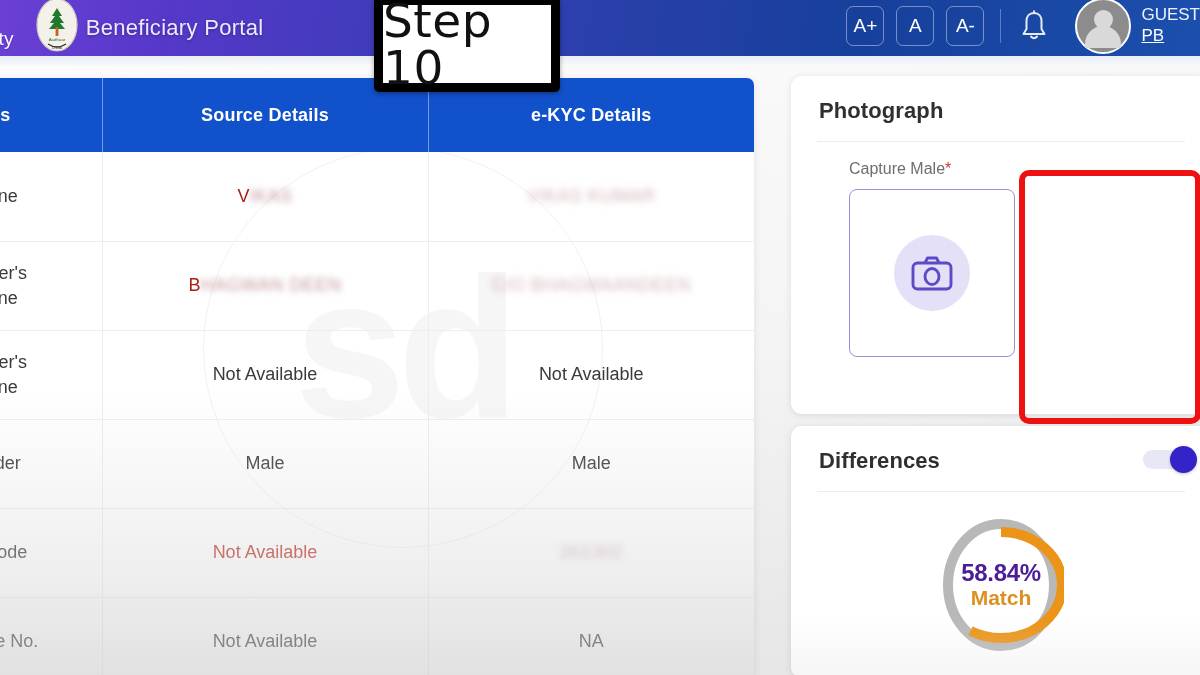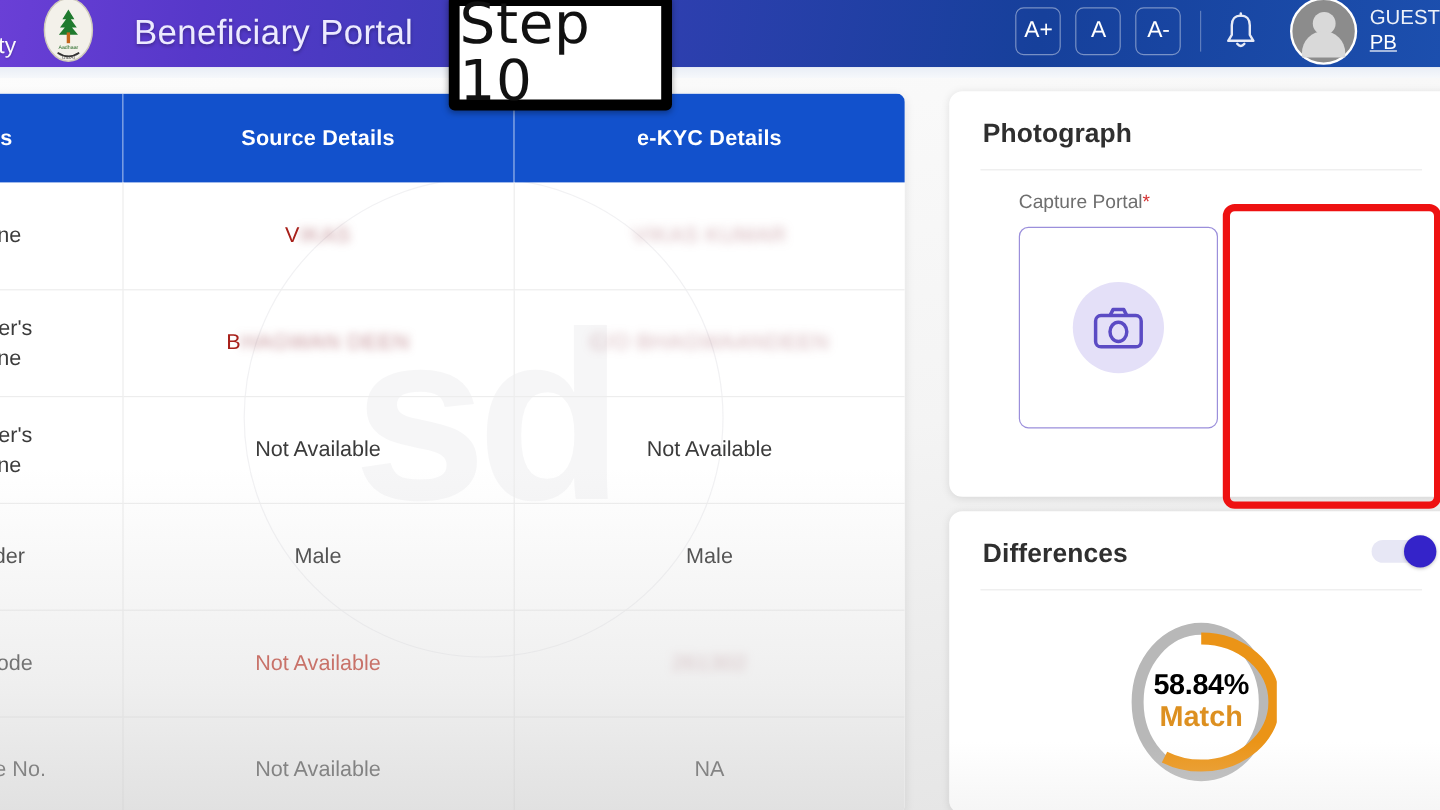--- a/index.html
+++ b/index.html
@@ -43,23 +43,22 @@
   }
   .hdr-emblem {
     width: 58px; height: 58px;
     margin-left: 14px;
     margin-top: -6px;
     position: relative;
     flex: 0 0 auto;
   }
   .hdr-title {
     color: #eceaff;
-    font-size: 29px;
+    font-size: 22px;
     font-weight: 400;
-    margin-left: 26px;
     letter-spacing: .3px;
     text-shadow: 0 1px 3px rgba(0,0,0,.3);
     white-space: nowrap;
   }
   .hdr-right {
     margin-left: auto;
     display: flex;
     align-items: center;
     gap: 0px;
     padding-right: 0px;
@@ -308,25 +307,25 @@
     padding-top: 22px;
   }
   .donut { position: relative; width: 126px; height: 142px; }
   .donut-center {
     position: absolute; left: 0; top: 0;
     width: 126px; height: 142px;
     display: flex; flex-direction: column;
     align-items: center; justify-content: center;
   }
   .donut-pct {
-    font-size: 24px; font-weight: bold; color: #000000;
+    font-size: 24px; font-weight: bold; color: #4c1d95;
     line-height: 1.05; letter-spacing: -.3px;
   }
   .donut-lbl {
-    font-size: 24px; font-weight: bold; color: #dd9020;
+    font-size: 21px; font-weight: bold; color: #dd9020;
     margin-top: 1px;
   }
   .diff-fade {
     position:absolute; left:0; bottom:0; width:420px; height:60px;
     background: linear-gradient(rgba(255,255,255,0), rgba(228,228,228,.35));
     border-radius: 0 0 11px 11px;
     pointer-events:none;
   }
 </style>
 </head>
@@ -444,21 +443,21 @@
   </div>
 
   <div class="card" id="photo-card">
     <div class="card-title">Photograph</div>
     <div class="card-divider"></div>
 
     <div class="photo-body">
 
       <div class="photo-col capture-col">
         <div class="photo-label">
-          <span>Capture Portal</span><span class="req">*</span>
+          <span>Capture Male</span><span class="req">*</span>
         </div>
         <div class="capture-box">
           <div class="cam-circle">
             <svg viewBox="0 0 44 38" width="44" height="38">
               <rect x="3" y="9" width="38" height="26" rx="4.5" ry="4.5" fill="none" stroke="#5b4bc4" stroke-width="2.9"></rect>
               <path d="M15 9 L17.5 4 L26.5 4 L29 9" fill="none" stroke="#5b4bc4" stroke-width="2.9" stroke-linejoin="round"></path>
               <ellipse cx="22" cy="22.5" rx="7" ry="8" fill="none" stroke="#5b4bc4" stroke-width="2.9"></ellipse>
             </svg>
           </div>
         </div>

